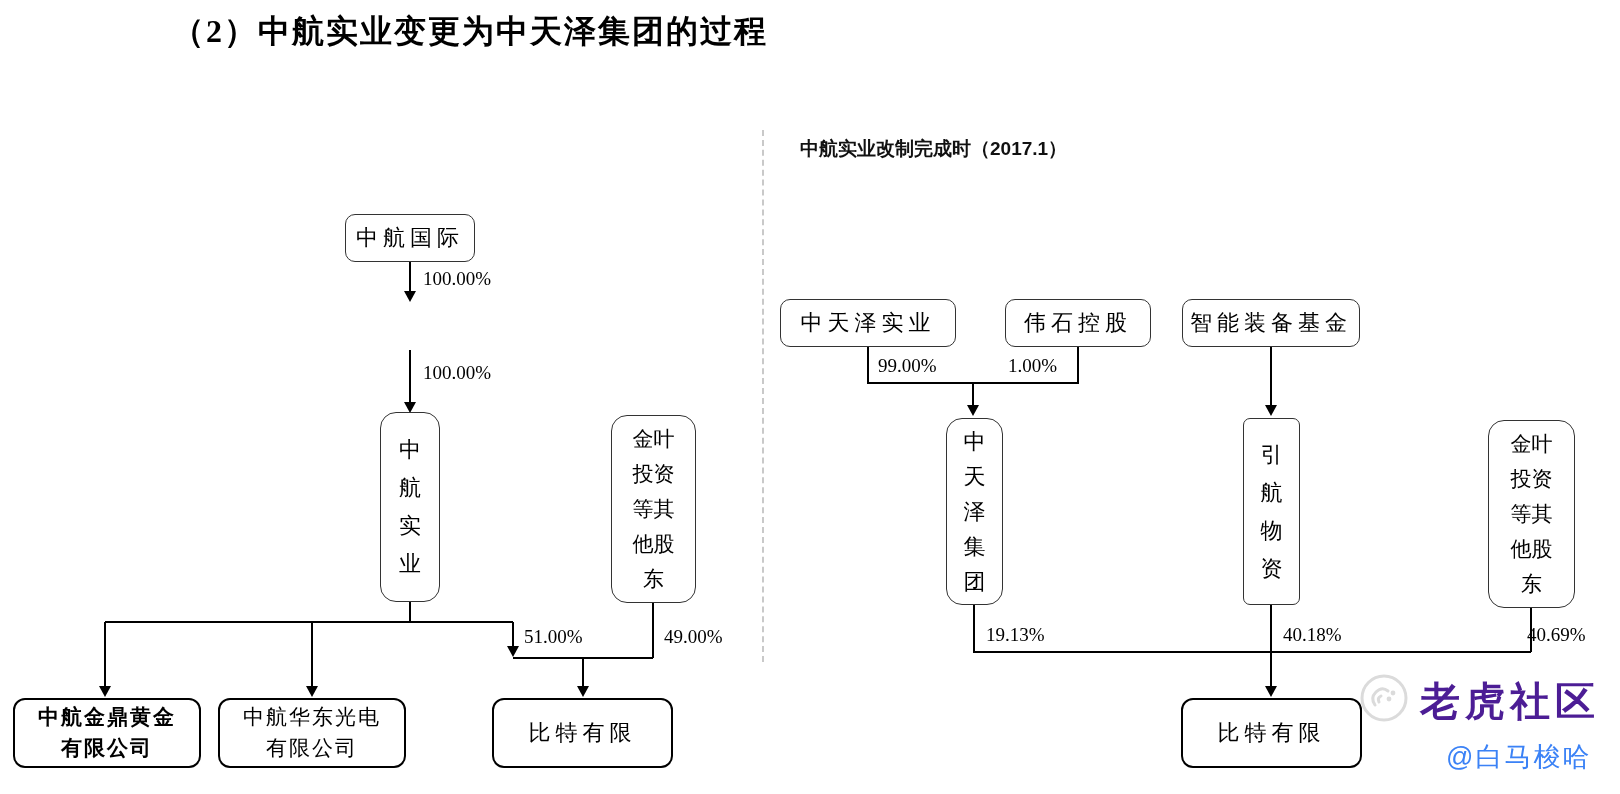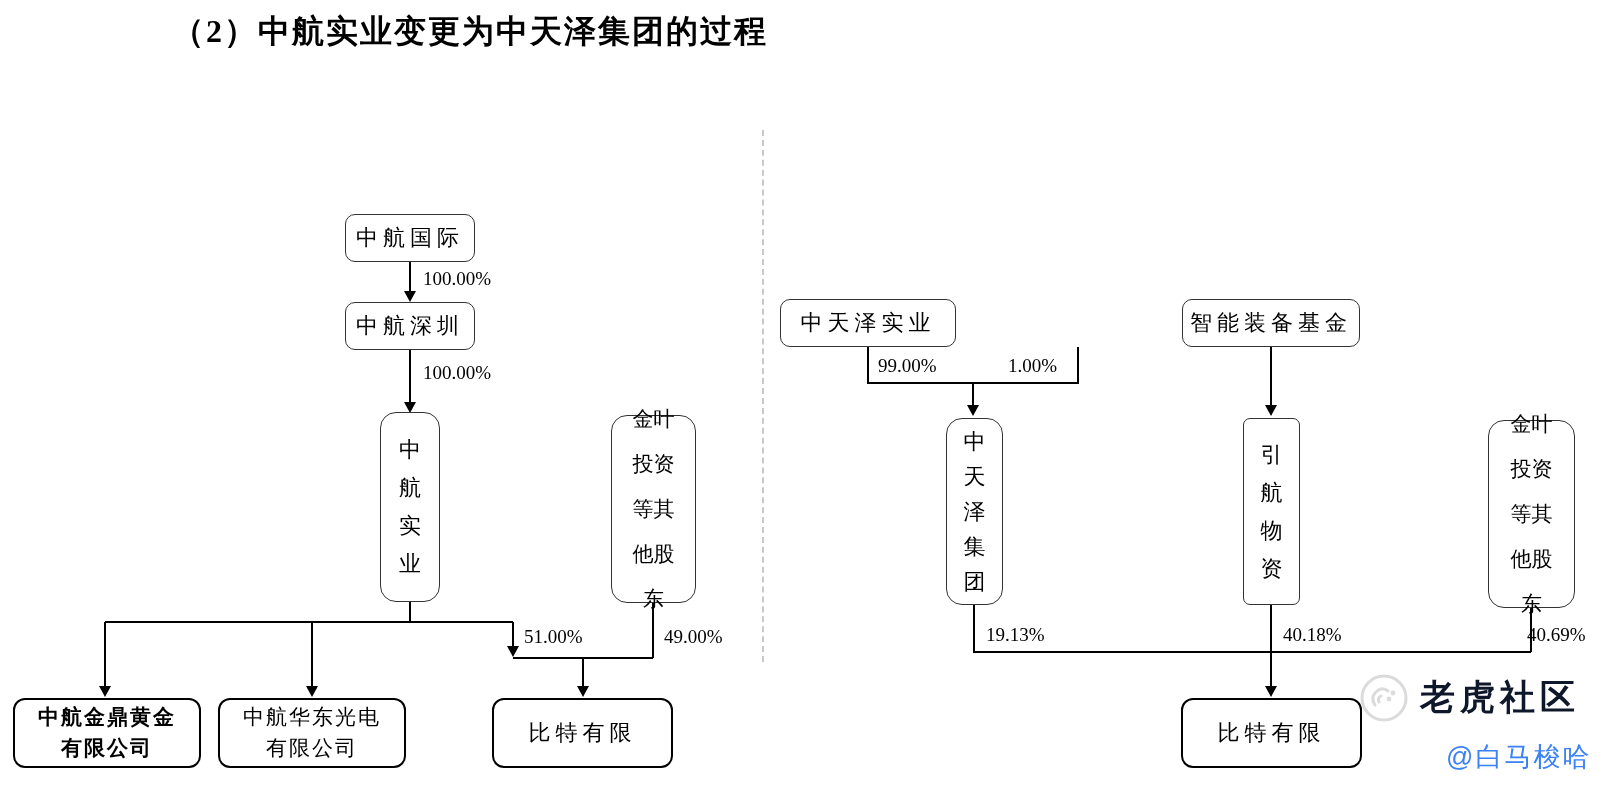--- a/index.html
+++ b/index.html
@@ -30,21 +30,21 @@
     display:flex;align-items:center;justify-content:center;text-align:center;
     font-family:"Liberation Serif","DejaVu Serif",serif;
   }
   .thin{border:1.5px solid #333;border-radius:10px;}
   .tall{border:1.5px solid #333;border-radius:16px;}
   .thick{border:2.5px solid #000;border-radius:12px;}
   .one-line{font-size:22px;letter-spacing:5px;white-space:nowrap;text-align:right;}
   .two-line{font-size:21px;line-height:31px;white-space:pre-line;letter-spacing:2px;}
   .vert span{display:block;width:1.05em;word-break:break-all;font-size:22px;line-height:38px;margin:0 auto;}
   .vert5 span{line-height:35px;}
-  .wrap2 span{display:block;width:2.15em;word-break:break-all;font-size:21px;line-height:45px;margin:10px auto;text-align:center;}
+  .wrap2 span{display:block;width:2.15em;word-break:break-all;font-size:21px;line-height:35px;margin:10px auto;text-align:center;}
   
   .n-guoji{left:345px;top:214px;width:130px;height:48px;}
   .n-shenzhen{left:345px;top:302px;width:130px;height:48px;}
   .n-shiye{left:380px;top:412px;width:60px;height:190px;}
   .n-jinye-l{left:611px;top:415px;width:85px;height:188px;}
   .n-jinding{left:13px;top:698px;width:188px;height:70px;font-weight:bold;}
   .n-huadong{left:218px;top:698px;width:188px;height:70px;}
   .n-bite-l{left:492px;top:698px;width:181px;height:70px;}
   .n-ztzsy{left:780px;top:299px;width:176px;height:48px;}
   .n-weishi{left:1005px;top:299px;width:146px;height:48px;}
@@ -63,38 +63,39 @@
   .p-1{left:1008px;top:355px;}
   .p-1913{left:986px;top:624px;}
   .p-4018{left:1283px;top:624px;}
   .p-4069{left:1527px;top:624px;}
   
   #edges{left:0;top:0;pointer-events:none;}
   #edges path{stroke:#000;stroke-width:2;fill:none;}
   #edges polygon{fill:#000;stroke:none;}
   
   .wm-brand{
-    left:1420px;top:674px;font-size:35px;font-weight:bold;color:#0f172a;
+    left:1420px;top:674px;font-size:40px;font-weight:bold;color:#4c1d95;
     letter-spacing:5px;font-family:"Liberation Sans","DejaVu Sans",sans-serif;white-space:nowrap;
   }
   .wm-user{
     left:1446px;top:739px;font-size:27px;color:#3b82f6;letter-spacing:2px;
     font-family:"Liberation Sans","DejaVu Sans",sans-serif;white-space:nowrap;
   }
   .wm-logo{left:1358px;top:672px;}
 </style>
 </head>
 <body>
 
 <div id="canvas">
 
   <div class="abs page-title">（2）中航实业变更为中天泽集团的过程</div>
 
   <div class="abs divider"></div>
 
+  <div class="abs chart-header hdr-right">中航实业改制完成时（2017.1）</div>
 
   <svg id="edges" class="abs" width="1620" height="794" viewBox="0 0 1620 794" aria-hidden="true">
 
     <g>
       <path d="M410 262 V291"></path>
         <polygon points="404,291 416,291 410,302"></polygon>
     </g>
     <g>
       <path d="M410 350 V402"></path>
         <polygon points="404,402 416,402 410,413"></polygon>
@@ -154,39 +155,39 @@
     <g>
       <path d="M1531 652 V608"></path>
     </g>
     <g>
       <path d="M1271 605 V686"></path>
         <polygon points="1265,686 1277,686 1271,697"></polygon>
     </g>
   </svg>
 
   <div class="node thin one-line n-guoji">中航国际</div>
-  <div class="node thin one-line n-shenzhen">中航深圳</div>
   <div class="node tall vert n-shiye">
       <span>中航实业</span>
     </div>
   <div class="node tall wrap2 n-jinye-l">
       <span>金叶投资等其他股东</span>
     </div>
   <div class="node thick two-line n-jinding">中航金鼎黄金
 有限公司</div>
   <div class="node thick two-line n-huadong">中航华东光电
 有限公司</div>
   <div class="node thick one-line n-bite-l">比特有限</div>
 
   <div class="abs pct p-100a">100.00%</div>
   <div class="abs pct p-100b">100.00%</div>
   <div class="abs pct p-51">51.00%</div>
   <div class="abs pct p-49">49.00%</div>
 
   <div class="node thin one-line n-ztzsy">中天泽实业</div>
+  <div class="node thin one-line n-weishi">伟石控股</div>
   <div class="node tall vert vert5 n-ztzgrp">
       <span>中天泽集团</span>
     </div>
   <div class="node thin one-line n-fund">智能装备基金</div>
   <div class="node tall vert n-yinhang">
       <span>引航物资</span>
     </div>
   <div class="node tall wrap2 n-jinye-r">
       <span>金叶投资等其他股东</span>
     </div>

